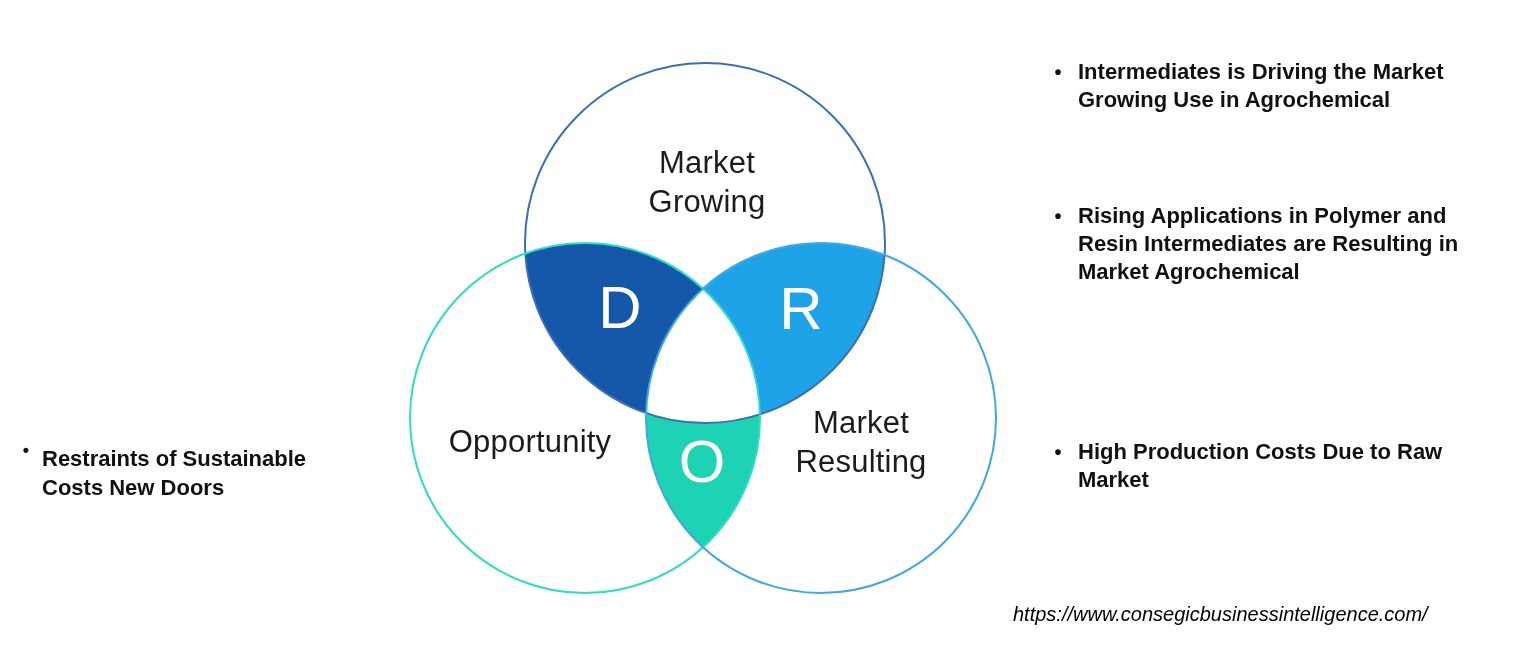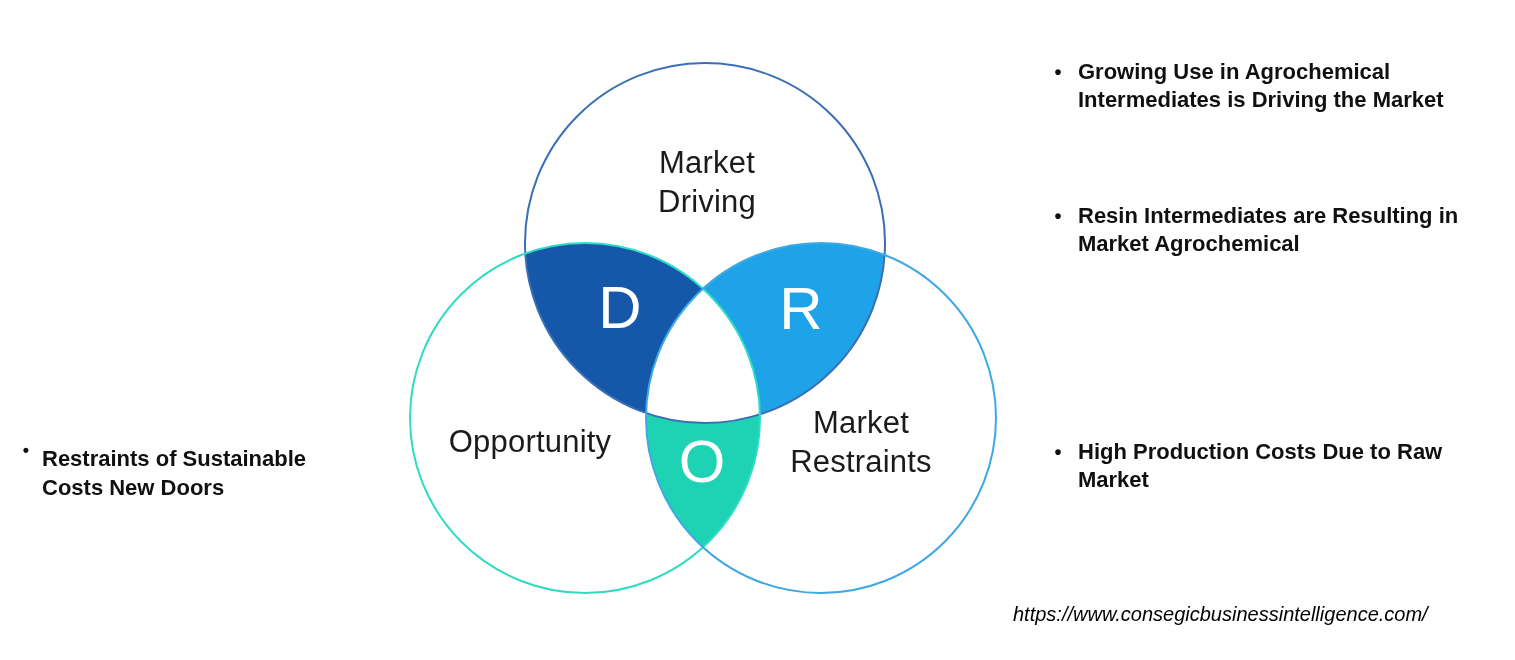--- a/index.html
+++ b/index.html
@@ -101,45 +101,46 @@
       </g>
     </g>
 
     <circle cx="705" cy="243" r="180" fill="none" stroke-width="2" stroke="#3B6FB5"></circle>
     <circle cx="585" cy="418" r="175" fill="none" stroke-width="2" stroke="#2EDCC4"></circle>
     <circle cx="821" cy="418" r="175" fill="none" stroke-width="2" stroke="#3EA8E4"></circle>
   </svg>
 
   <div class="venn-label" style="left:707px; top:182px;">
     <div>Market</div>
-    <div>Driving</div>
+    <div>Growing</div>
   </div>
 
   <div class="venn-label" style="left:530px; top:441px;">Opportunity</div>
 
   <div class="venn-label" style="left:861px; top:442px;">
     <div>Market</div>
-    <div>Restraints</div>
+    <div>Resulting</div>
   </div>
 
   <div class="venn-letter" style="left:620px; top:308px;">D</div>
   <div class="venn-letter" style="left:801px; top:309px;">R</div>
   <div class="venn-letter" style="left:702px; top:462px;">O</div>
 
   <div class="bullet-item bullet-right" style="top:58px;">
     <span class="bullet-dot">•</span>
     <div>
+      <div>Intermediates is Driving the Market</div>
       <div>Growing Use in Agrochemical</div>
-      <div>Intermediates is Driving the Market</div>
     </div>
   </div>
 
   <div class="bullet-item bullet-right" style="top:202px;">
     <span class="bullet-dot">•</span>
     <div>
+      <div>Rising Applications in Polymer and</div>
       <div>Resin Intermediates are Resulting in</div>
       <div>Market Agrochemical</div>
     </div>
   </div>
 
   <div class="bullet-item bullet-right" style="top:438px;">
     <span class="bullet-dot">•</span>
     <div>
       <div>High Production Costs Due to Raw</div>
       <div>Market</div>

